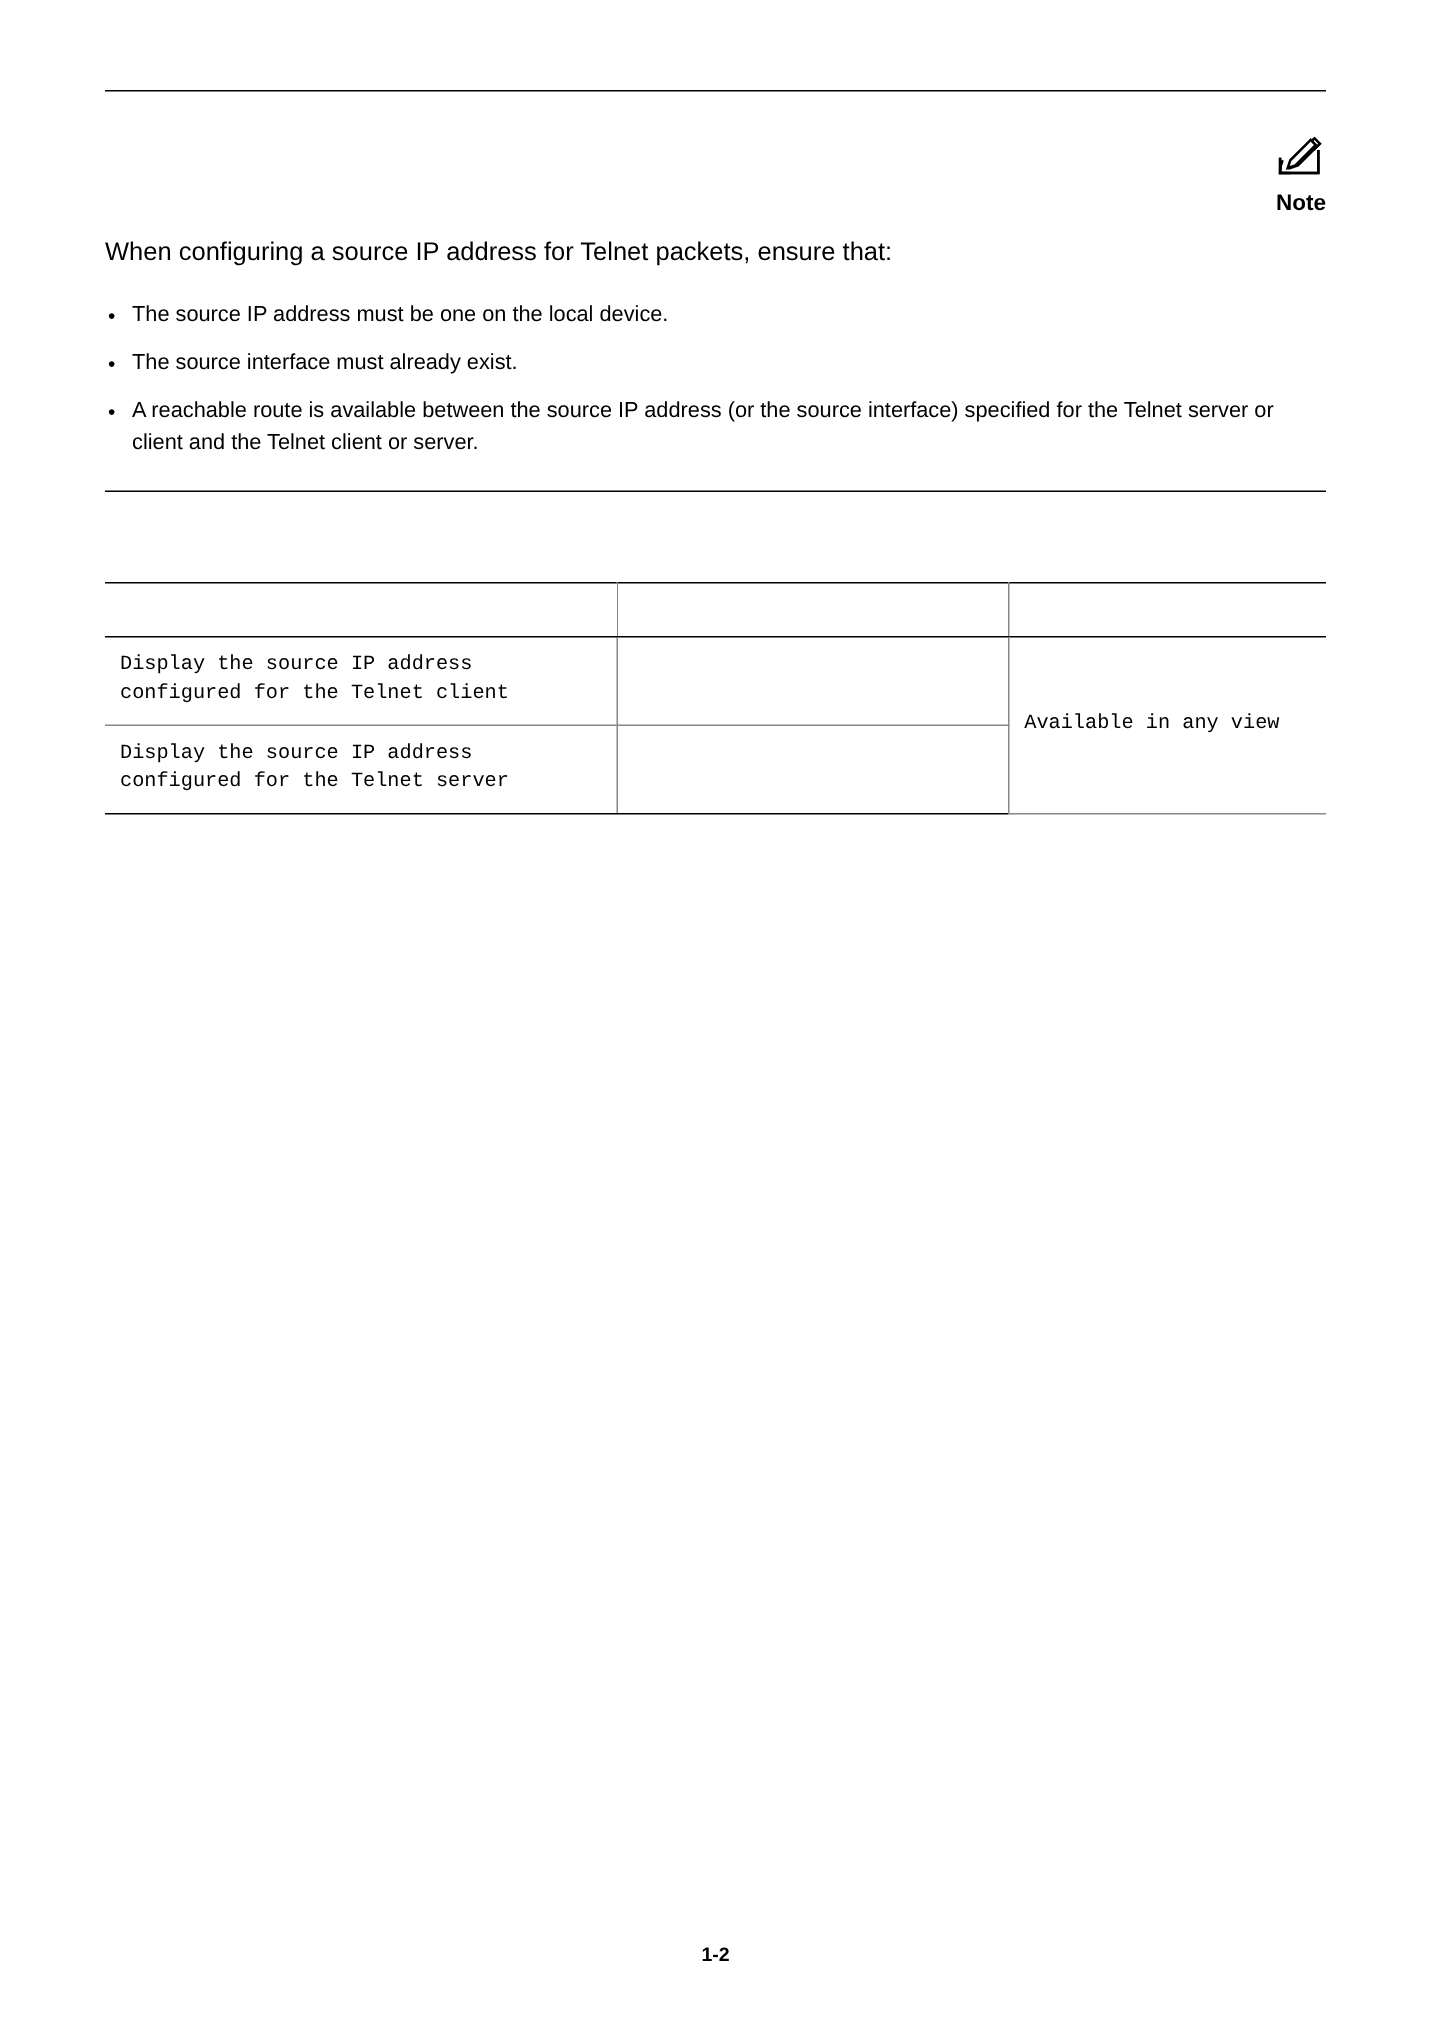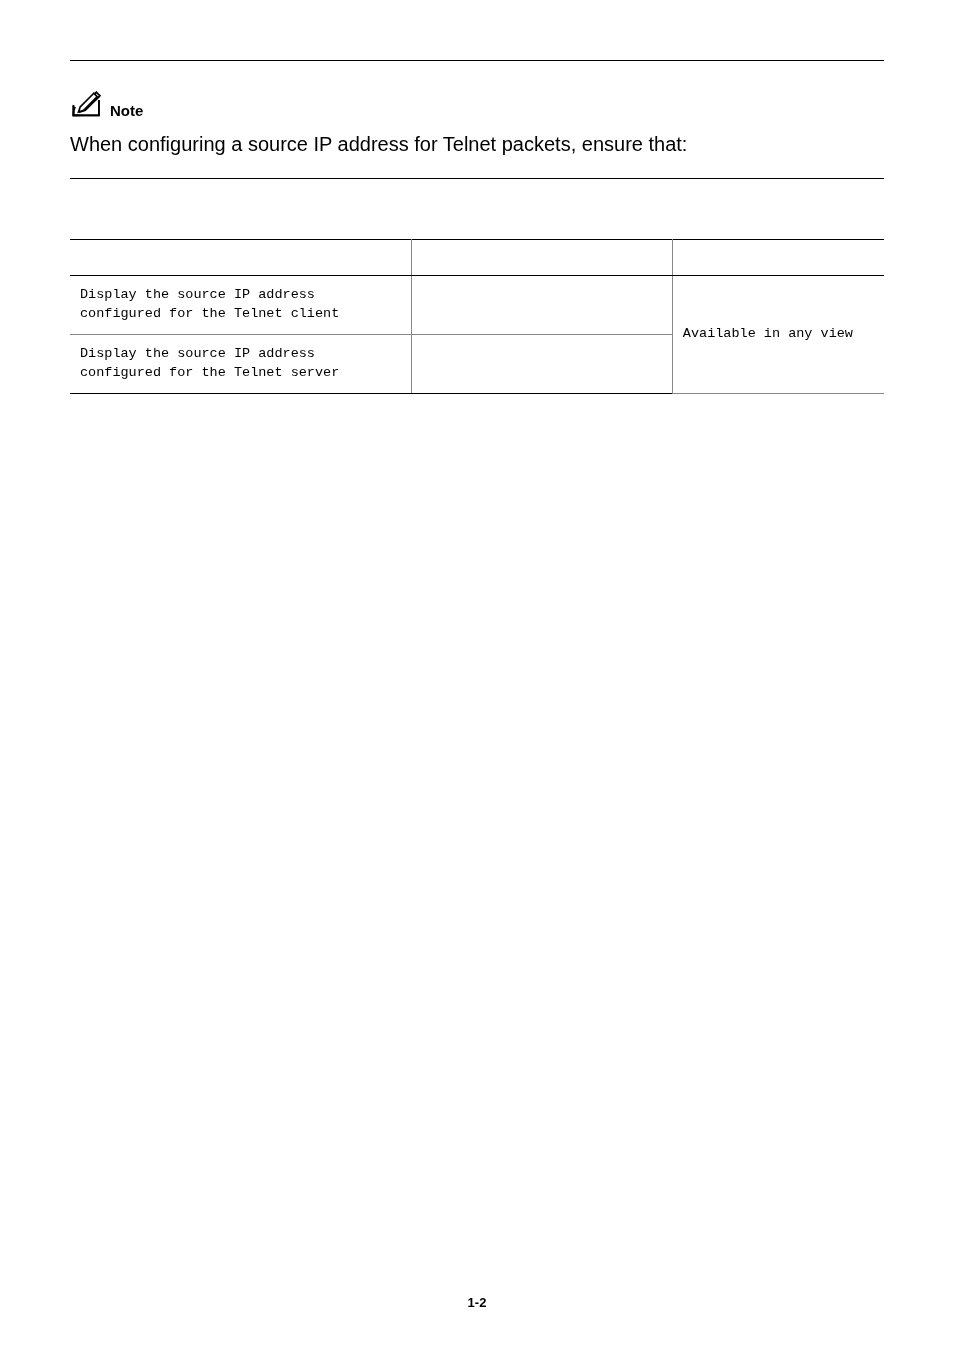--- a/index.html
+++ b/index.html
@@ -9,25 +9,25 @@
       background: #fff;
       font-family: Arial, sans-serif;
       font-size: 14px;
       color: #000;
       padding: 60px 70px;
       position: relative;
     }
     .hr-top { border: none; border-top: 1.5px solid #000; margin-bottom: 30px; }
     .hr-bottom { border: none; border-top: 1.5px solid #000; margin-top: 20px; margin-bottom: 40px; }
     .note-block { margin-bottom: 18px; }
-    .note-header { display: flex; align-items: flex-end; gap: 6px; margin-bottom: 12px; }
+    .note-header { display: flex; align-items: flex-end; gap: 6px; margin-bottom: 12px; flex-direction: column; }
     .note-icon { width: 34px; height: 30px; position: relative; }
     .note-icon svg { width: 100%; height: 100%; }
     .note-label { font-weight: bold; font-size: 15px; padding-bottom: 2px; }
-    .intro { margin-bottom: 22px; font-size: 20px; }
+    .intro { margin-bottom: 22px; font-size: 17px; }
     .bullets { list-style: none; padding-left: 18px; }
     .bullets li { position: relative; margin-bottom: 10px; font-size: 14.5px; line-height: 1.5; }
     .bullets li::before {
       content: "•";
       position: absolute;
       left: -16px;
       top: 0;
       font-size: 14px;
     }
     .table-wrap { margin-top: 60px; font-family: Liberation Mono, monospace; }
@@ -84,20 +84,23 @@
         <path d="M8 26 L30 26 M8 22 L20 22" stroke="#000" stroke-width="0"></path>
         <path d="M6 18 Q4 22 4 28 L34 28 L34 10" fill="none" stroke="#000" stroke-width="2"></path>
         <rect x="28" y="2" width="6" height="6" transform="rotate(45 31 5)" fill="#fff" stroke="#000" stroke-width="2"></rect>
         <path d="M28 2 L12 18 L10 24 L16 22 L32 6 Z" fill="#fff" stroke="#000" stroke-width="2"></path>
       </svg>
     </span>
     <span class="note-label">Note</span>
   </div>
   <p class="intro">When configuring a source IP address for Telnet packets, ensure that:</p>
   <ul class="bullets">
+    <li>The source IP address must be one on the local device.</li>
+    <li>The source interface must already exist.</li>
+    <li>A reachable route is available between the source IP address (or the source interface) specified for the Telnet server or client and the Telnet client or server.</li>
   </ul>
 </div>
 
 <hr class="hr-bottom">
 
 <div class="table-wrap">
   <table>
     <thead>
       <tr>
         <th class="col-op"></th>

